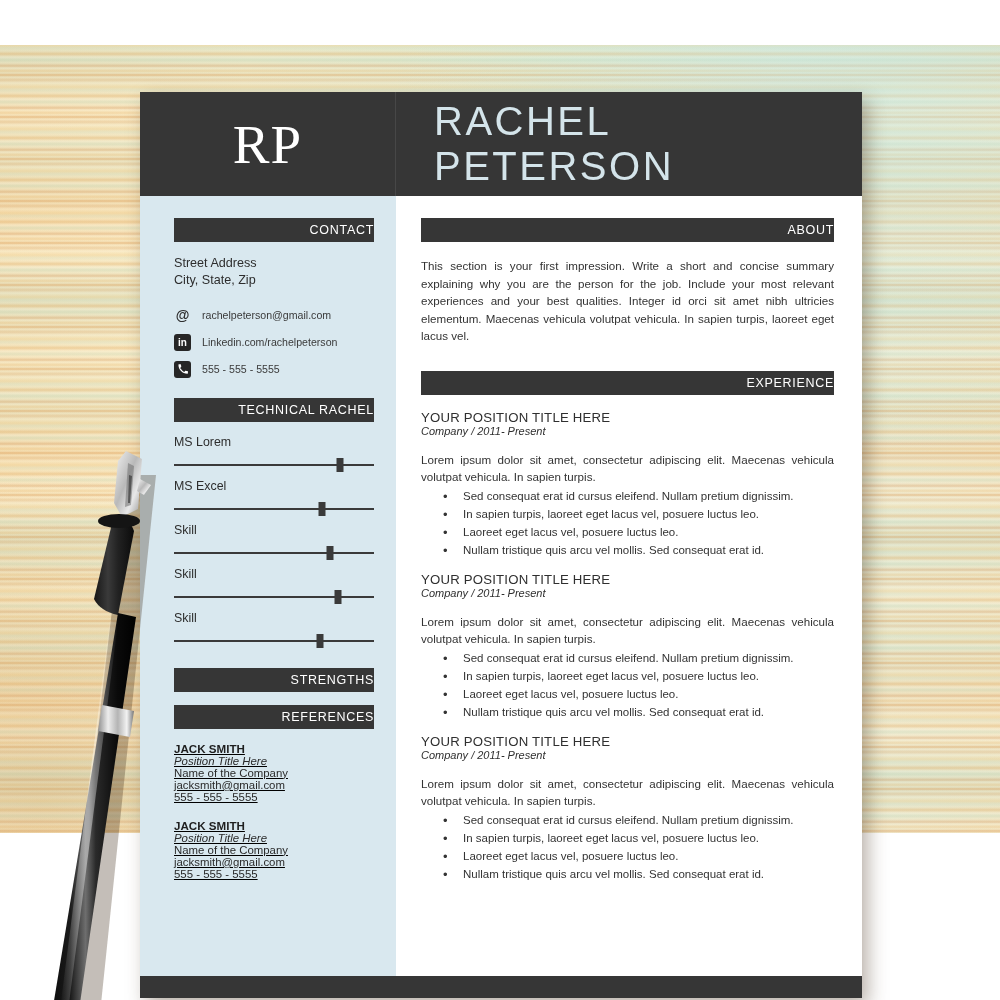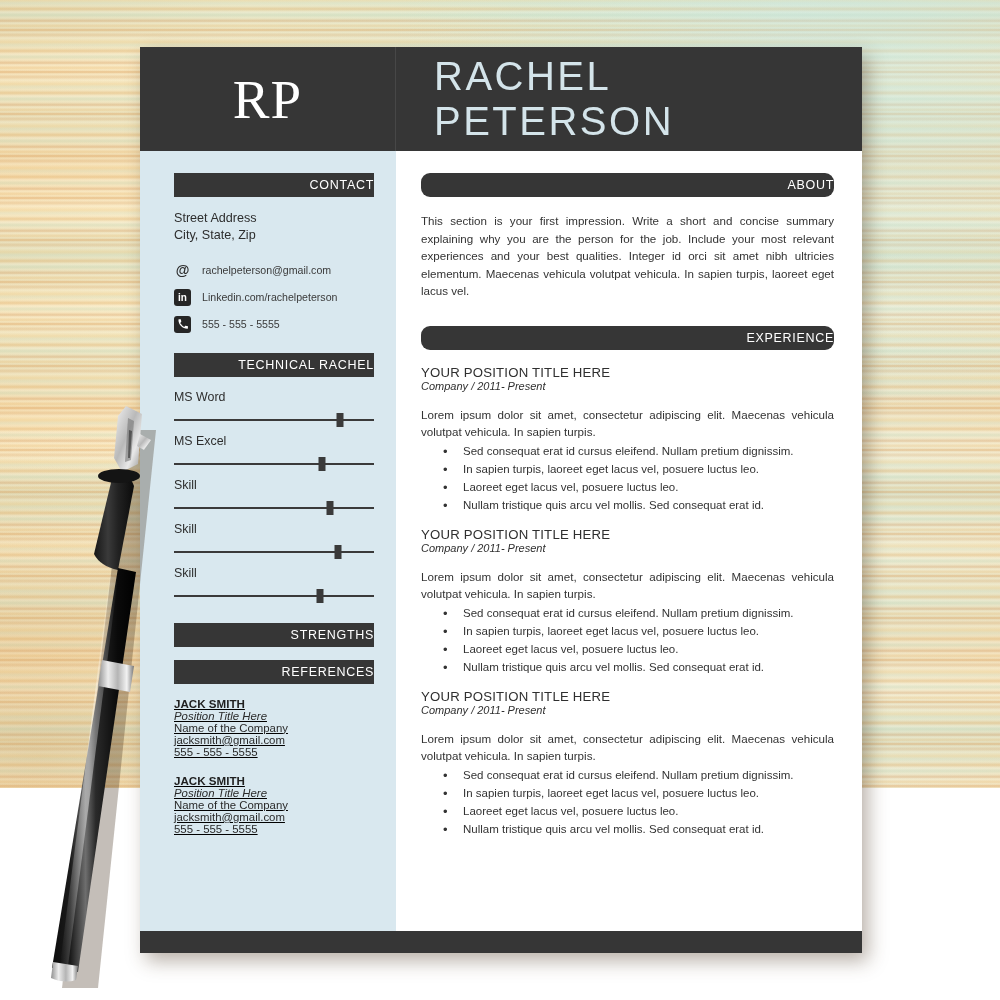--- a/index.html
+++ b/index.html
@@ -43,20 +43,21 @@
         rgba(226,168,92,0.14) 140px,
         rgba(186,214,192,0.22) 190px,
         rgba(252,240,206,0.06) 240px
       ),
       linear-gradient(100deg,
         #f6e3bb 0%,
         #fbeecb 22%,
         #eef0d6 48%,
         #e9f1e2 70%,
         #f4e8c8 100%);
+    margin-top: 45px;
   }
   
   #desk::after {
     content: "";
     position: absolute; inset: 0;
     background:
       radial-gradient(ellipse 700px 520px at 88% 6%, rgba(200,232,224,0.45), rgba(200,232,224,0) 70%),
       radial-gradient(ellipse 560px 460px at 4% 96%, rgba(198,150,86,0.25), rgba(198,150,86,0) 72%);
     pointer-events: none;
   }
@@ -110,21 +111,21 @@
   
   .bar {
     background: #363636;
     color: #ffffff;
     font-size: 12.5px;
     letter-spacing: 0.7px;
     padding: 5px 0 5px 10px;
     text-align: right;
   }
   .side .bar { margin-bottom: 13px; }
-  .main .bar { margin-bottom: 15px; border-radius: 9px; }
+  .main .bar { margin-bottom: 15px; }
 
   
   .addr { font-size: 12.6px; color: #2d2d2d; line-height: 1.38; margin-bottom: 17px; }
   .crow { display: flex; align-items: center; margin-bottom: 10px; }
   .cicon {
     width: 17px; height: 17px;
     flex: 0 0 17px;
     display: flex; align-items: center; justify-content: center;
     margin-right: 11px;
   }
@@ -231,21 +232,21 @@
             <svg width="10" height="10" viewBox="0 0 24 24" fill="#ffffff">
               <path d="M6.6 10.8c1.8 3.5 4.7 6.4 8.2 8.2l2.7-2.7c.4-.4.9-.5 1.3-.3 1.2.4 2.5.6 3.8.6.7 0 1.2.5 1.2 1.2V22c0 .7-.5 1.2-1.2 1.2C10.6 23.2 1 13.6 1 1.8 1 1.1 1.5.6 2.2.6H6c.7 0 1.2.5 1.2 1.2 0 1.3.2 2.6.6 3.8.1.4 0 .9-.3 1.3l-2.9 3z"></path>
             </svg>
           </span>
           <span class="ctext">555 - 555 - 5555</span>
         </div>
 
         <div class="bar">TECHNICAL RACHEL</div>
         <div class="skills">
           <div class="skill">
-            <div class="skill-name">MS Word</div>
+            <div class="skill-name">MS Lorem</div>
             <div class="track">
               <div class="line"></div>
               <div class="knob" style="left: 83%;"></div>
             </div>
           </div>
           <div class="skill">
             <div class="skill-name">MS Excel</div>
             <div class="track">
               <div class="line"></div>
               <div class="knob" style="left: 74%;"></div>

